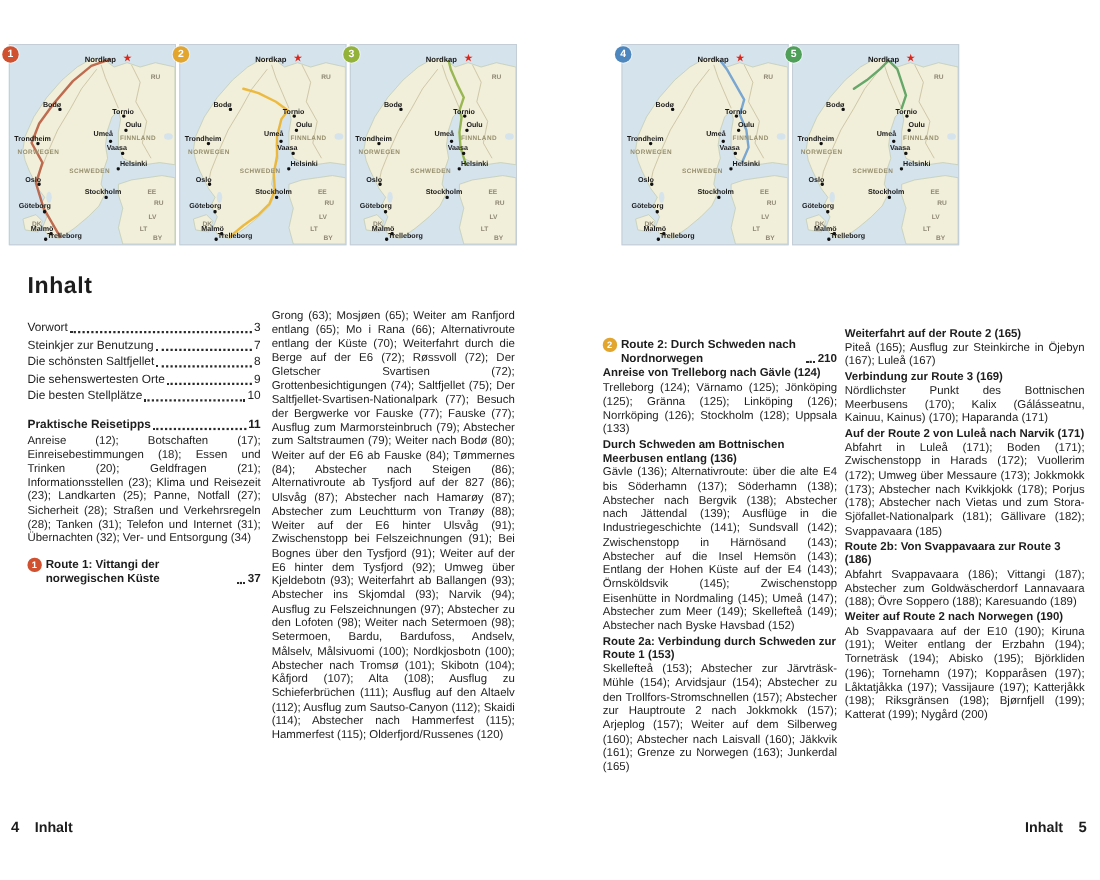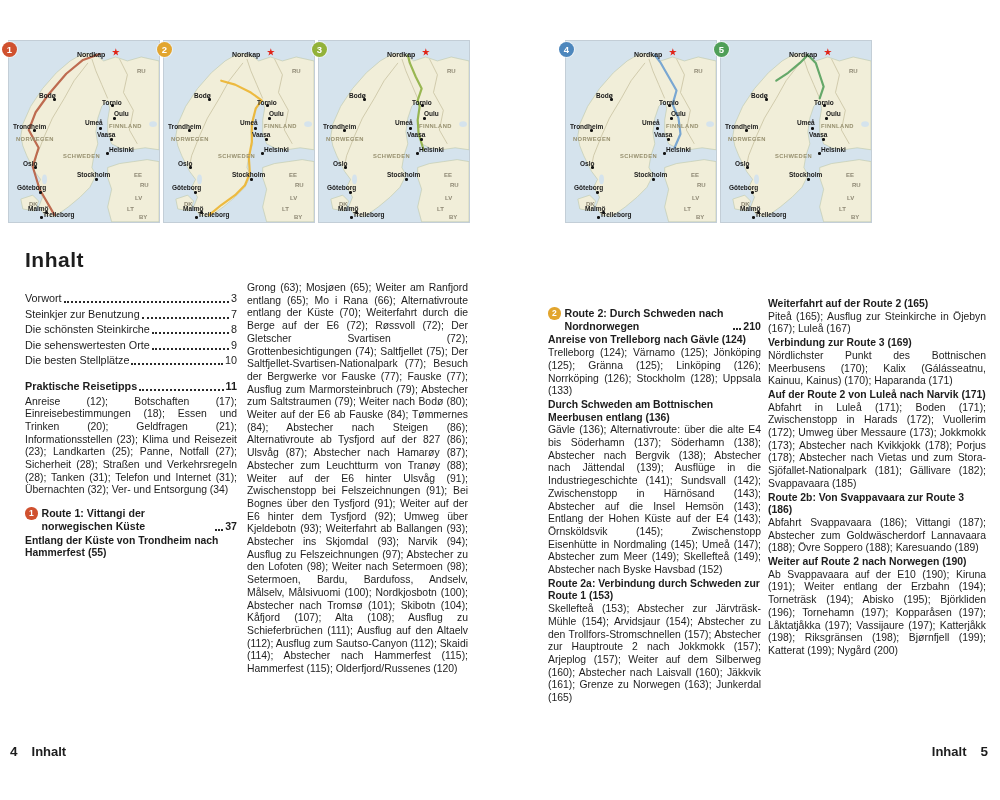--- a/index.html
+++ b/index.html
@@ -319,21 +319,21 @@
       <span class="toc-label">Vorwort</span>
       <span class="dots"></span>
       <span class="toc-page">3</span>
     </div>
     <div class="toc-row">
       <span class="toc-label">Steinkjer zur Benutzung</span>
       <span class="dots"></span>
       <span class="toc-page">7</span>
     </div>
     <div class="toc-row">
-      <span class="toc-label">Die schönsten Steinkirche</span>
+      <span class="toc-label">Die schönsten Saltfjellet</span>
       <span class="dots"></span>
       <span class="toc-page">8</span>
     </div>
     <div class="toc-row">
       <span class="toc-label">Die sehenswertesten Orte</span>
       <span class="dots"></span>
       <span class="toc-page">9</span>
     </div>
     <div class="toc-row">
       <span class="toc-label">Die besten Stellplätze</span>
@@ -345,21 +345,20 @@
       <span class="dots"></span>
       <span class="toc-page">11</span>
     </div>
     <div class="bodytext">Anreise (12); Botschaften (17); Einreisebestimmungen (18); Essen und Trinken (20); Geldfragen (21); Informationsstellen (23); Klima und Reisezeit (23); Landkarten (25); Panne, Notfall (27); Sicherheit (28); Straßen und Verkehrsregeln (28); Tanken (31); Telefon und Internet (31); Übernachten (32); Ver- und Entsorgung (34)</div>
     <div class="route-row">
       <span class="ibadge" style="background: rgb(208, 81, 47);">1</span>
       <span class="route-label">Route 1: Vittangi der norwegischen Küste</span>
       <span class="dots"></span>
       <span class="toc-page">37</span>
     </div>
-    <div class="sub">Entlang der Küste von Trondheim nach Hammerfest (55)</div>
   </div>
 <div id="col-l2" class="col">
     <div class="bodytext">Grong (63); Mosjøen (65); Weiter am Ranfjord entlang (65); Mo i Rana (66); Alternativroute entlang der Küste (70); Weiterfahrt durch die Berge auf der E6 (72); Røssvoll (72); Der Gletscher Svartisen (72); Grottenbesichtigungen (74); Saltfjellet (75); Der Saltfjellet-Svartisen-Nationalpark (77); Besuch der Bergwerke vor Fauske (77); Fauske (77); Ausflug zum Marmorsteinbruch (79); Abstecher zum Saltstraumen (79); Weiter nach Bodø (80); Weiter auf der E6 ab Fauske (84); Tømmernes (84); Abstecher nach Steigen (86); Alternativroute ab Tysfjord auf der 827 (86); Ulsvåg (87); Abstecher nach Hamarøy (87); Abstecher zum Leuchtturm von Tranøy (88); Weiter auf der E6 hinter Ulsvåg (91); Zwischenstopp bei Felszeichnungen (91); Bei Bognes über den Tysfjord (91); Weiter auf der E6 hinter dem Tysfjord (92); Umweg über Kjeldebotn (93); Weiterfahrt ab Ballangen (93); Abstecher ins Skjomdal (93); Narvik (94); Ausflug zu Felszeichnungen (97); Abstecher zu den Lofoten (98); Weiter nach Setermoen (98); Setermoen, Bardu, Bardufoss, Andselv, Målselv, Målsivuomi (100); Nordkjosbotn (100); Abstecher nach Tromsø (101); Skibotn (104); Kåfjord (107); Alta (108); Ausflug zu Schieferbrüchen (111); Ausflug auf den Altaelv (112); Ausflug zum Sautso-Canyon (112); Skaidi (114); Abstecher nach Hammerfest (115); Hammerfest (115); Olderfjord/Russenes (120)</div>
   </div>
 <div id="col-r1" class="col">
     <div class="route-row">
       <span class="ibadge" style="background: rgb(226, 165, 46);">2</span>
       <span class="route-label">Route 2: Durch Schweden nach Nordnorwegen</span>
       <span class="dots"></span>
       <span class="toc-page">210</span>

